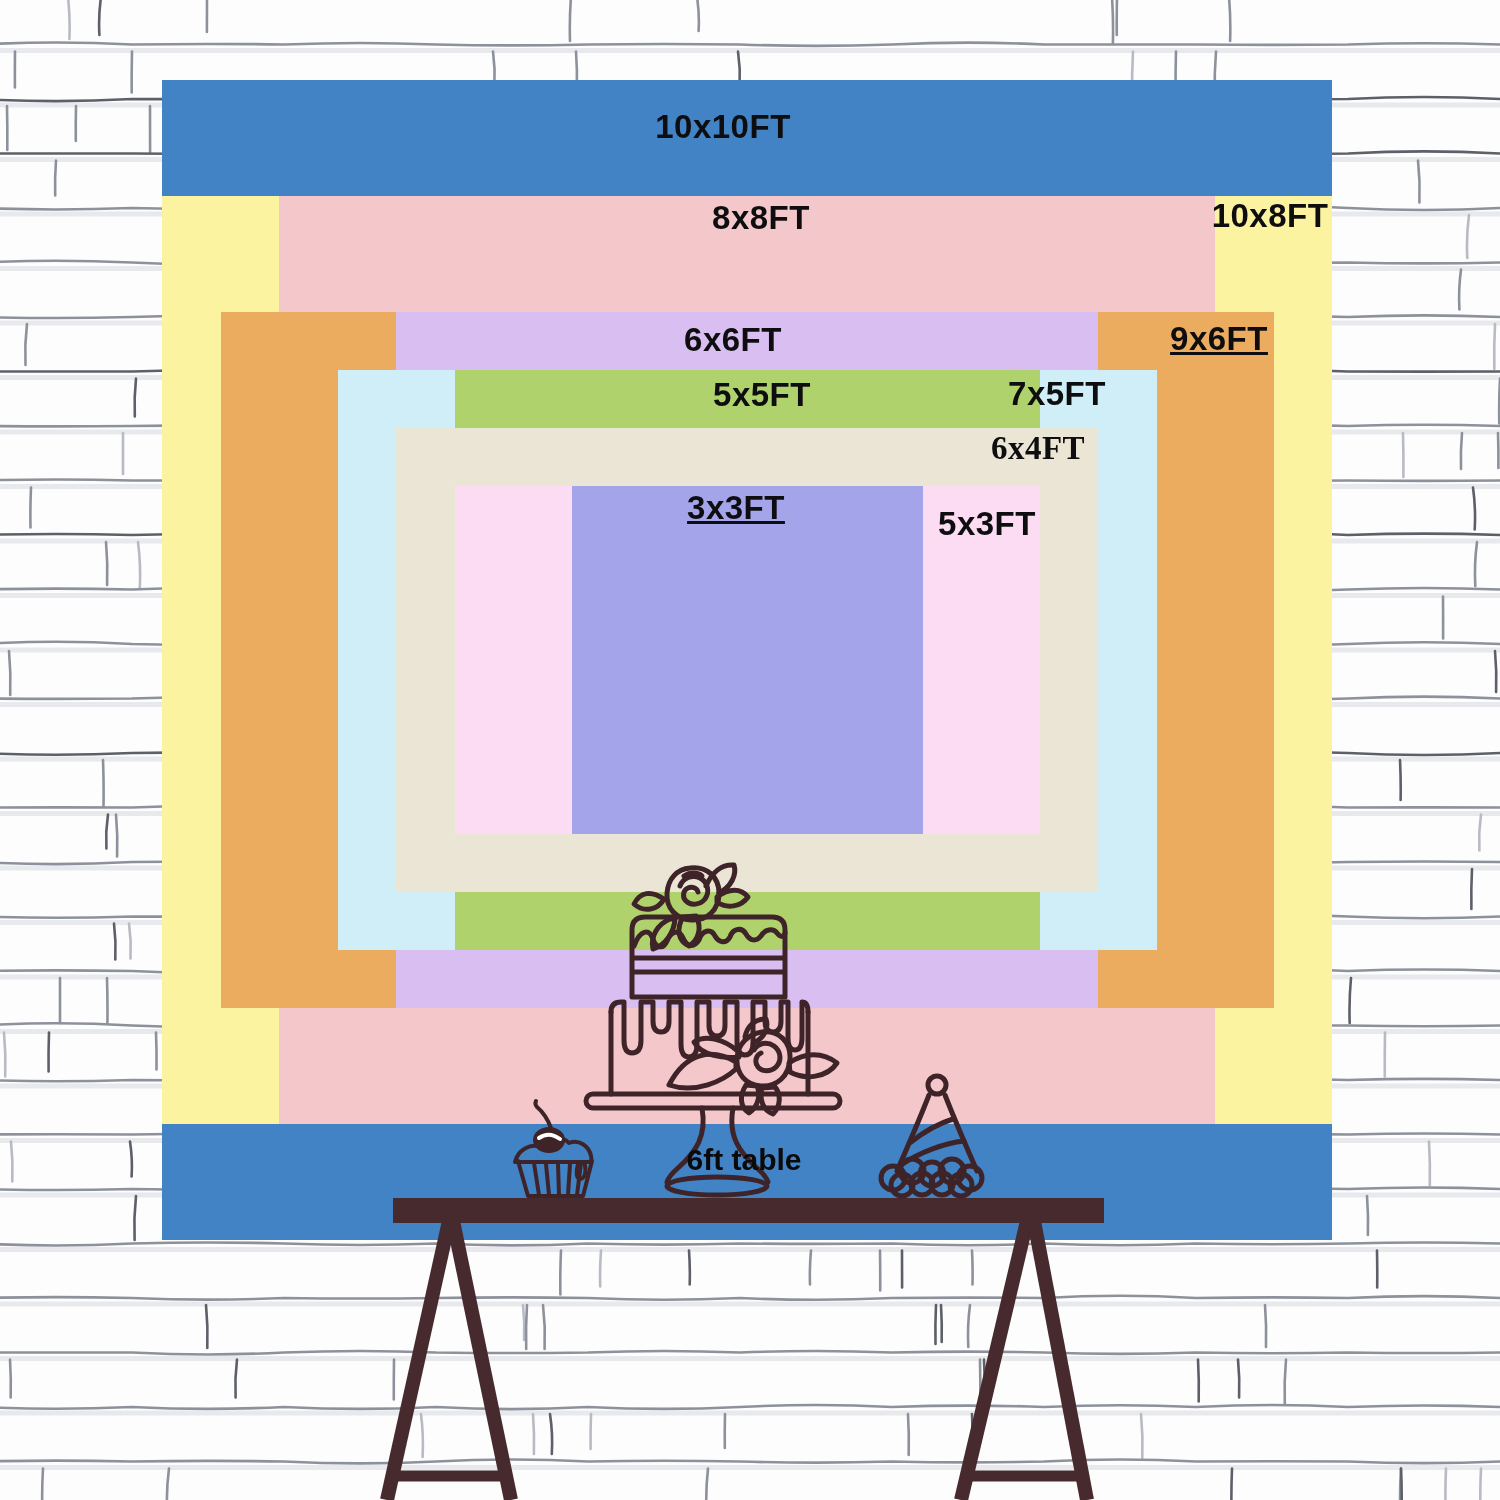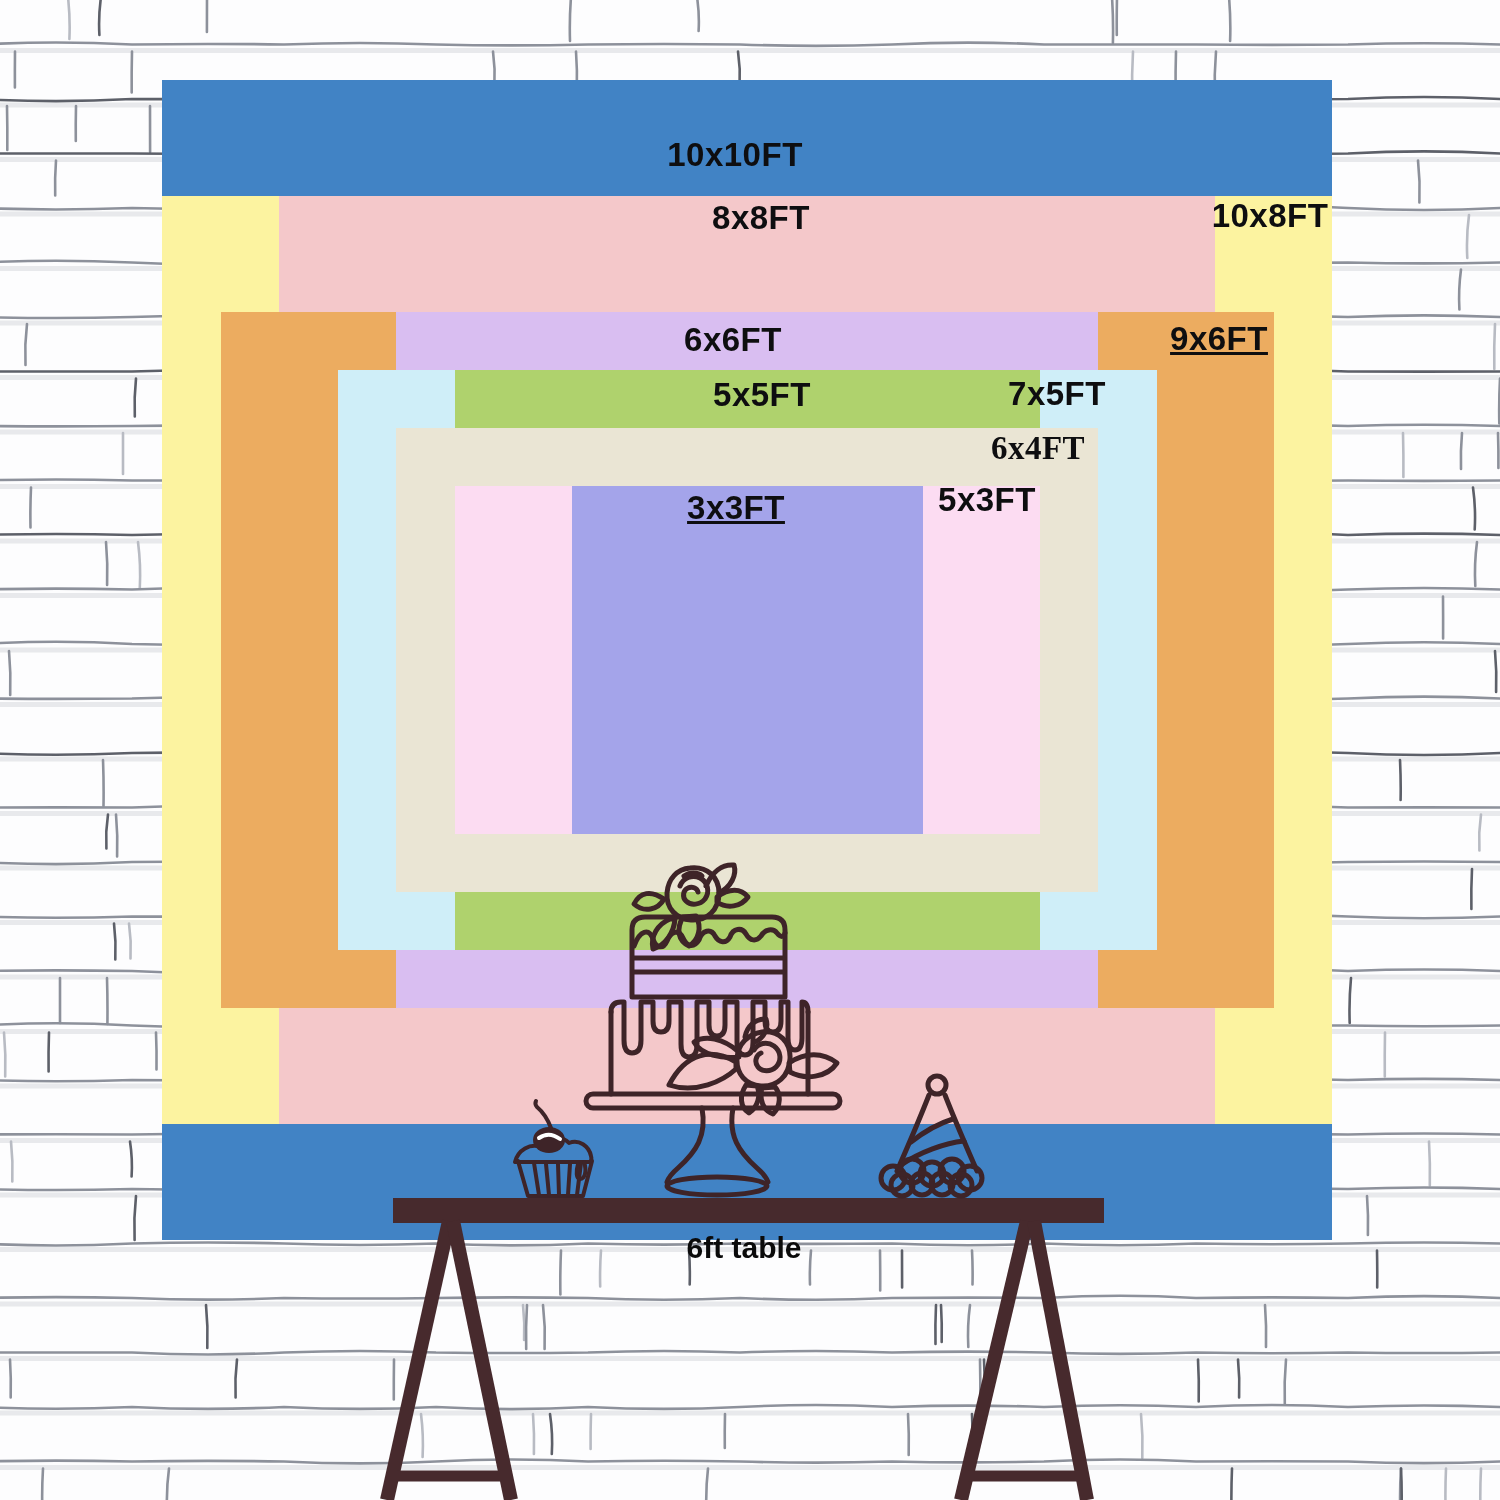--- a/index.html
+++ b/index.html
@@ -324,37 +324,37 @@
       <path d="M230,1523.0 q1.8,22 1.1,44" stroke="#5d6069" stroke-width="2.6" fill="none" stroke-linecap="round"></path>
       <path d="M311,1523.0 q-2.8,19.5 -1.7,39" stroke="#8d919b" stroke-width="2.6" fill="none" stroke-linecap="round"></path>
       <path d="M1076,1523.0 q1.8,21.5 1.1,43" stroke="#5d6069" stroke-width="2.6" fill="none" stroke-linecap="round"></path>
       <path d="M1199,1523.0 q-2.2,18.5 -1.3,37" stroke="#b8bbc3" stroke-width="2.6" fill="none" stroke-linecap="round"></path>
       <path d="M718,1523.0 q1.7,20 1.0,40" stroke="#8d919b" stroke-width="2.6" fill="none" stroke-linecap="round"></path>
       <path d="M1289,1523.0 q-2.7,21.5 -1.6,43" stroke="#5d6069" stroke-width="2.6" fill="none" stroke-linecap="round"></path>
     </svg>
 
   <div class="backdrop-stack">
       <div class="size-rect" style="left: 0px; top: 0px; width: 1170px; height: 1160px; background: rgb(65, 131, 197);"></div>
-      <div class="size-label" style="left: 573px; top: 47px; margin-top: 28px;">10x10FT</div>
+      <div class="size-label" style="left: 561px; top: 47px;">10x10FT</div>
       <div class="size-rect" style="left: 0px; top: 116px; width: 1170px; height: 928px; background: rgb(252, 243, 160);"></div>
       <div class="size-label" style="left: 1108px; top: 136px;">10x8FT</div>
       <div class="size-rect" style="left: 117px; top: 116px; width: 936px; height: 928px; background: rgb(244, 200, 202);"></div>
       <div class="size-label" style="left: 599px; top: 138px;">8x8FT</div>
       <div class="size-rect" style="left: 58.5px; top: 232px; width: 1053px; height: 696px; background: rgb(236, 172, 96);"></div>
       <div class="size-label" style="left: 1057px; top: 259px; text-decoration: underline;">9x6FT</div>
       <div class="size-rect" style="left: 234px; top: 232px; width: 702px; height: 696px; background: rgb(217, 190, 241);"></div>
       <div class="size-label" style="left: 571px; top: 260px; text-align: right;">6x6FT</div>
       <div class="size-rect" style="left: 175.5px; top: 290px; width: 819px; height: 580px; background: rgb(207, 238, 248);"></div>
       <div class="size-label" style="left: 895px; top: 314px;">7x5FT</div>
       <div class="size-rect" style="left: 292.5px; top: 290px; width: 585px; height: 580px; background: rgb(175, 210, 109);"></div>
       <div class="size-label" style="left: 600px; top: 315px;">5x5FT</div>
       <div class="size-rect" style="left: 234px; top: 348px; width: 702px; height: 464px; background: rgb(234, 229, 212);"></div>
       <div class="size-label" style="left: 876px; top: 368px; font-family: Liberation Serif, serif;">6x4FT</div>
       <div class="size-rect" style="left: 292.5px; top: 406px; width: 585px; height: 348px; background: rgb(252, 220, 242);"></div>
-      <div class="size-label" style="left: 825px; top: 420px; text-align: center;">5x3FT</div>
+      <div class="size-label" style="left: 825px; top: 444px; text-align: center;">5x3FT</div>
       <div class="size-rect" style="left: 409.5px; top: 406px; width: 351px; height: 348px; background: rgb(164, 164, 234);"></div>
       <div class="size-label" style="left: 574px; top: 428px; text-decoration: underline;">3x3FT</div>
     </div>
 
   <svg id="art-svg" width="1500" height="1500" viewBox="0 0 1500 1500">
 
     <g>
       <rect class="tbl-fill" x="393" y="1198" width="711" height="25"></rect>
       <g>
         <path class="tbl-leg" d="M449,1221 L387,1500"></path>
@@ -441,15 +441,15 @@
       <circle class="art-stroke" cx="932" cy="1174" r="12"></circle>
       <circle class="art-stroke" cx="952" cy="1171" r="12"></circle>
       <circle class="art-stroke" cx="970" cy="1178" r="12"></circle>
       <circle class="art-stroke" cx="902" cy="1185" r="11"></circle>
       <circle class="art-stroke" cx="922" cy="1184" r="11"></circle>
       <circle class="art-stroke" cx="942" cy="1184" r="11"></circle>
       <circle class="art-stroke" cx="961" cy="1185" r="11"></circle>
     </g>
   </svg>
 
-  <div class="table-label" style="left: 744px; top: 1248px;">6ft table</div>
+  <div class="table-label" style="left: 744px; top: 1160px;">6ft table</div>
 
 </div>
 
 </body></html>

